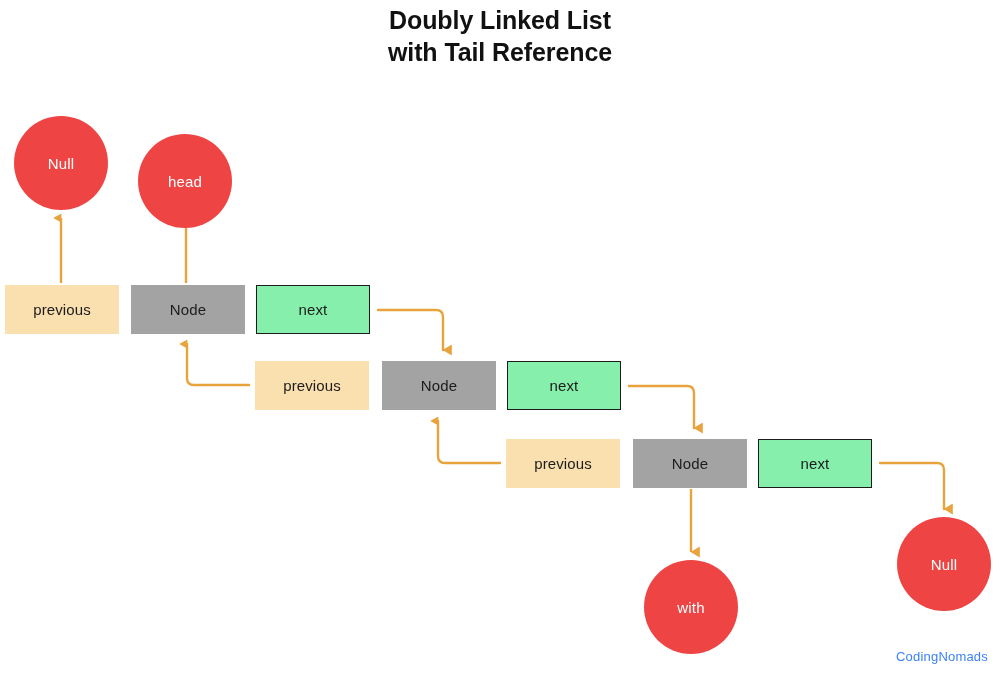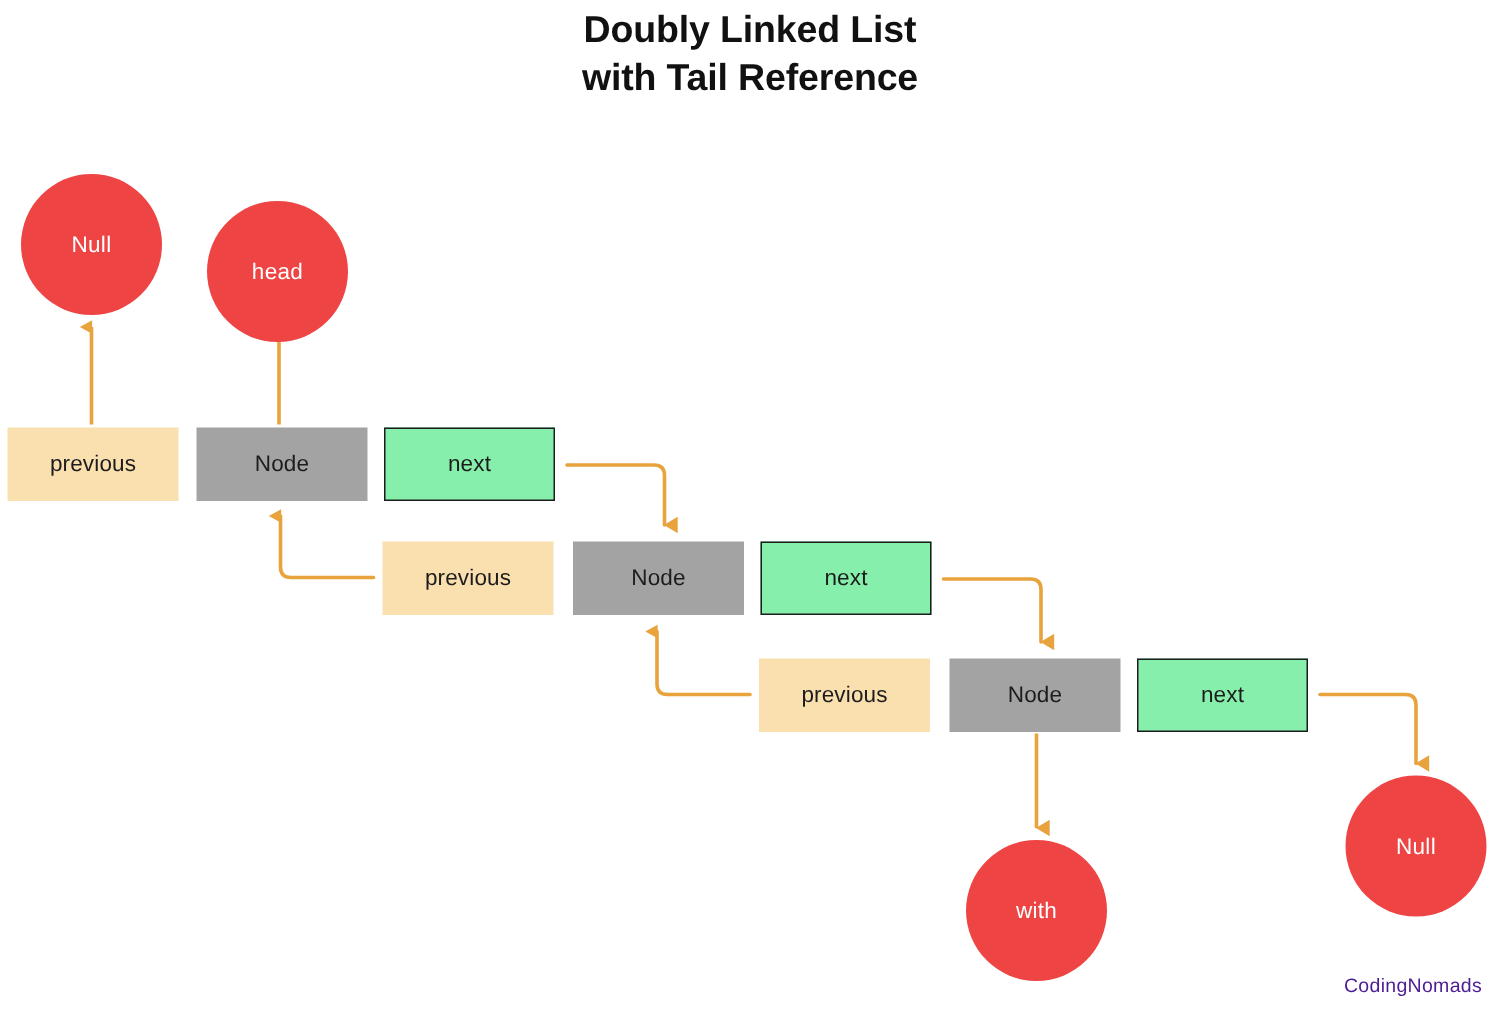--- a/index.html
+++ b/index.html
@@ -85,21 +85,21 @@
   .cell.next {
     background: #86efac;
     border: 1.6px solid #1c1c1c;
   }
 
   
   .watermark {
     position: absolute;
     right: 12px;
     bottom: 9px;
-    color: #4c1d95;
+    color: #3b82f6;
     font-size: 13px;
     letter-spacing: 0.2px;
   }
 </style>
 </head>
 <body>
 
 <div id="canvas">
 
   <div class="title">

